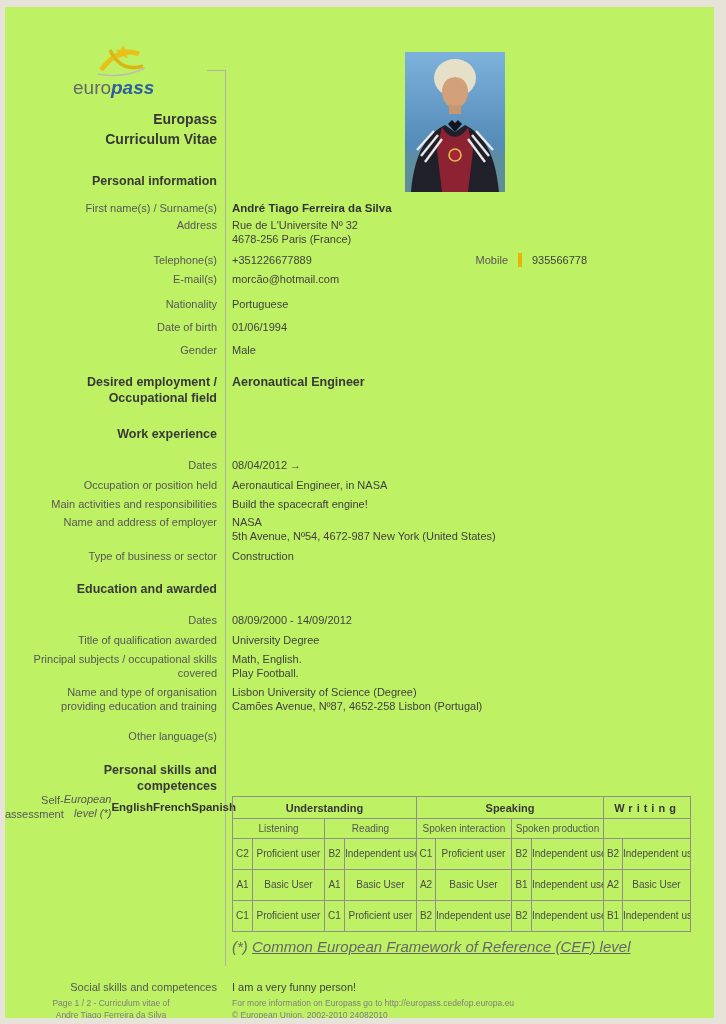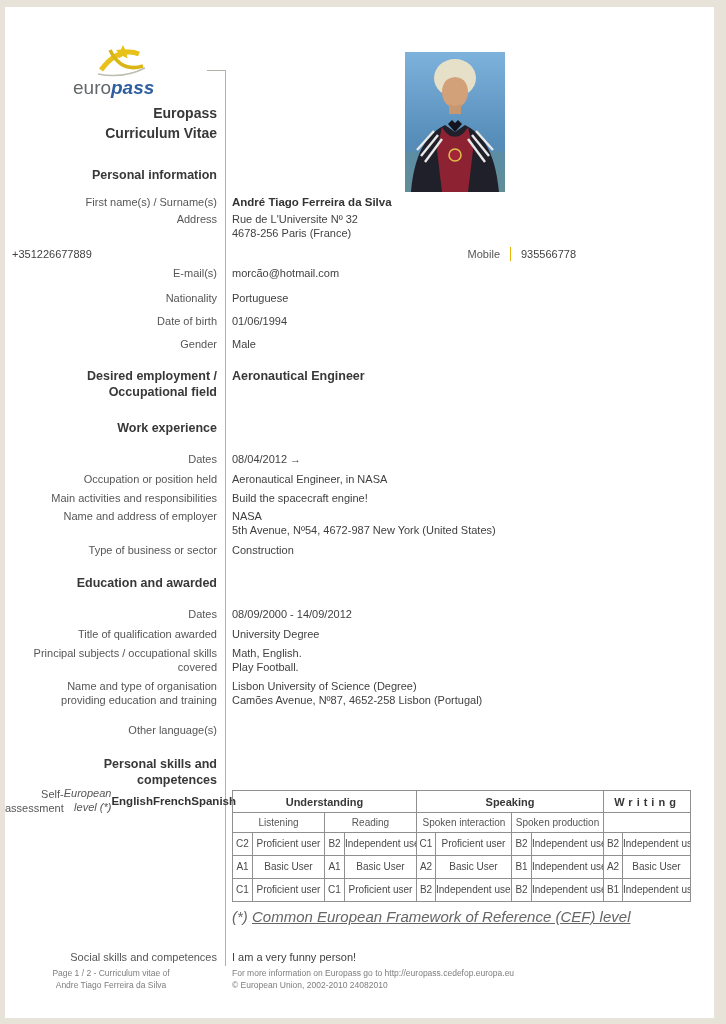--- a/index.html
+++ b/index.html
@@ -1,48 +1,48 @@
 <!DOCTYPE html>
 <html><head>
 <meta charset="utf-8">
 <style>
   * { margin:0; padding:0; box-sizing:border-box; }
   html,body { width:726px; height:1024px; }
   body { background:#e7e3d9; position:relative; font-family:"Liberation Sans", sans-serif; }
-  .page { position:absolute; left:5px; top:7px; width:709px; height:1011px; background:#ffffff; overflow:hidden; }
+  .page { position:absolute; left:5px; top:7px; width:709px; height:1011px; background:#bef264; overflow:hidden; }
   .v-divider { position:absolute; left:220px; top:63px; width:1px; height:896px; background:#b4b1ab; }
   .v-jog { position:absolute; left:202px; top:63px; width:19px; height:1px; background:#b4b1ab; }
   .logo { position:absolute; left:66px; top:36px; }
   .photo { position:absolute; left:400px; top:45px; width:100px; height:140px; }
-  .content { position:absolute; left:0; top:0; width:100%; }
+  .content { position:absolute; left:0; top:6px; width:100%; }
   .row { display:flex; align-items:flex-start; }
   .lbl { width:220px; flex:none; text-align:right; padding-right:8px; font-size:11px; line-height:14px; color:#565656; }
-  .val { flex:1; padding-left:7px; padding-right:24px; font-size:11px; line-height:14px; color:#3f3f3f; }
+  .val { flex:1; padding-left:7px; padding-right:16px; font-size:11px; line-height:14px; color:#3f3f3f; }
   .h1 { font-weight:bold; font-size:14px; line-height:20px; color:#383838; }
   .h2 { font-weight:bold; font-size:12.5px; line-height:16px; color:#383838; }
   .bv { font-weight:bold; font-size:11.5px; color:#333; }
   .it { font-style:italic; }
   .title-block { width:220px; padding-right:8px; text-align:right; margin-top:96px; }
   .mt2{margin-top:2px}.mt3{margin-top:3px}.mt4{margin-top:4px}.mt5{margin-top:5px}
   .mt6{margin-top:6px}.mt7{margin-top:7px}.mt9{margin-top:9px}
   .mt11{margin-top:11px}.mt12{margin-top:12px}.mt16{margin-top:16px}.mt17{margin-top:17px}
   .mt18{margin-top:18px}.mt19{margin-top:19px}.mt20{margin-top:20px}.mt24{margin-top:24px}.mt26{margin-top:26px}
   .phone-flex { display:flex; width:100%; align-items:flex-start;justify-content:flex-end; }
   .phone-num { flex:1; }
   .mob-lbl { color:#565656; padding-right:10px; }
-  .mob-val { border-left:1px solid #eab308; padding-left:10px; width:180px; flex:none; }
+  .mob-val { border-left:4px solid #eab308; padding-left:10px; width:180px; flex:none; }
   .lang-lbl-stack { display:flex; flex-direction:row; }
   .lt-cell { display:flex; align-items:center; justify-content:flex-end; }
   .h22{height:22px}.h20{height:20px}.h21{height:21px}
   .lang-table { border-collapse:collapse; width:458px; table-layout:fixed; }
   .lang-table th, .lang-table td { border:1px solid #8f8f8f; font-size:10px; text-align:center; padding:0; color:#4a4a4a; overflow:hidden; white-space:nowrap; }
   .thead th { height:22px; font-size:11px; font-weight:bold; color:#383838; }
   .spaced { letter-spacing:4px; }
   .tsub td { height:20px; color:#555; }
-  .trow td { height:23px; }
+  .trow td { height:31px; }
   .footnote { margin-top:8px; font-size:15px; color:#666; font-style:italic; }
   .fn-link { text-decoration:underline; color:#666; cursor:pointer; }
   .footer-lbl { font-size:8.5px; line-height:12px; color:#7d7d7d;text-align:center; }
   .footer-val { font-size:8.5px; line-height:12px; color:#7d7d7d; }
 </style>
 </head>
 <body>
 
 <div class="page">
 
@@ -110,20 +110,21 @@
 
     <div class="row mt3">
       <div class="lbl">Address</div>
       <div class="val">
         <div>Rue de L'Universite Nº 32</div>
         <div>4678-256 Paris (France)</div>
       </div>
     </div>
 
     <div class="row mt7">
+      <div class="lbl">Telephone(s)</div>
       <div class="val">
         <div class="phone-flex">
           <span class="phone-num">+351226677889</span>
           <span class="mob-lbl">Mobile</span>
           <span class="mob-val">935566778</span>
         </div>
       </div>
     </div>
 
     <div class="row mt5">

